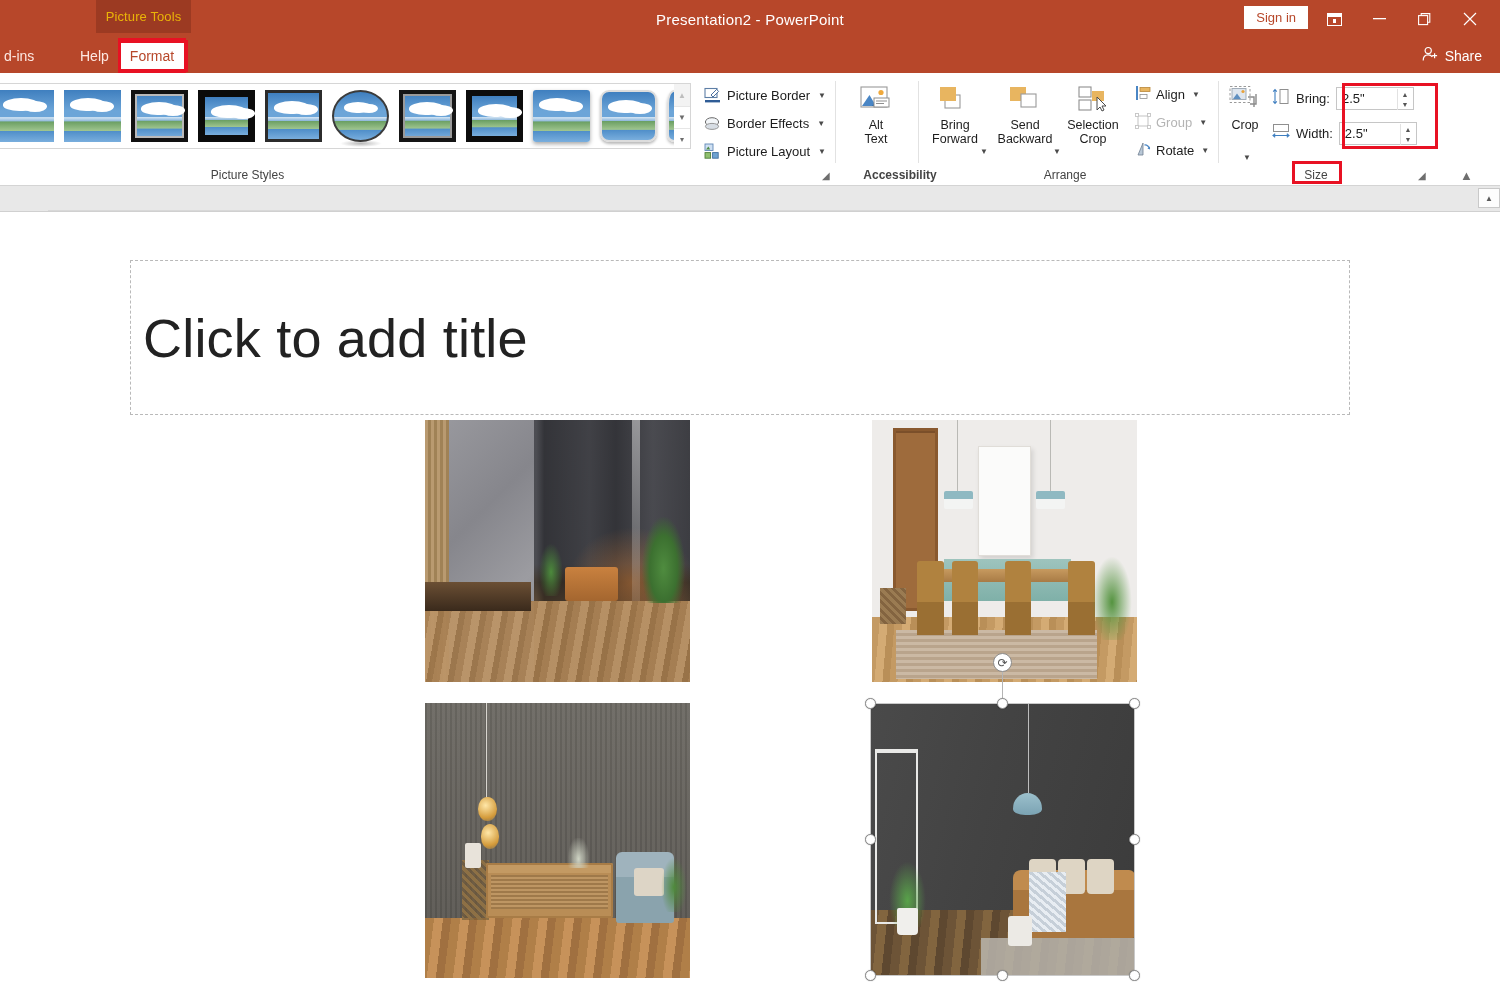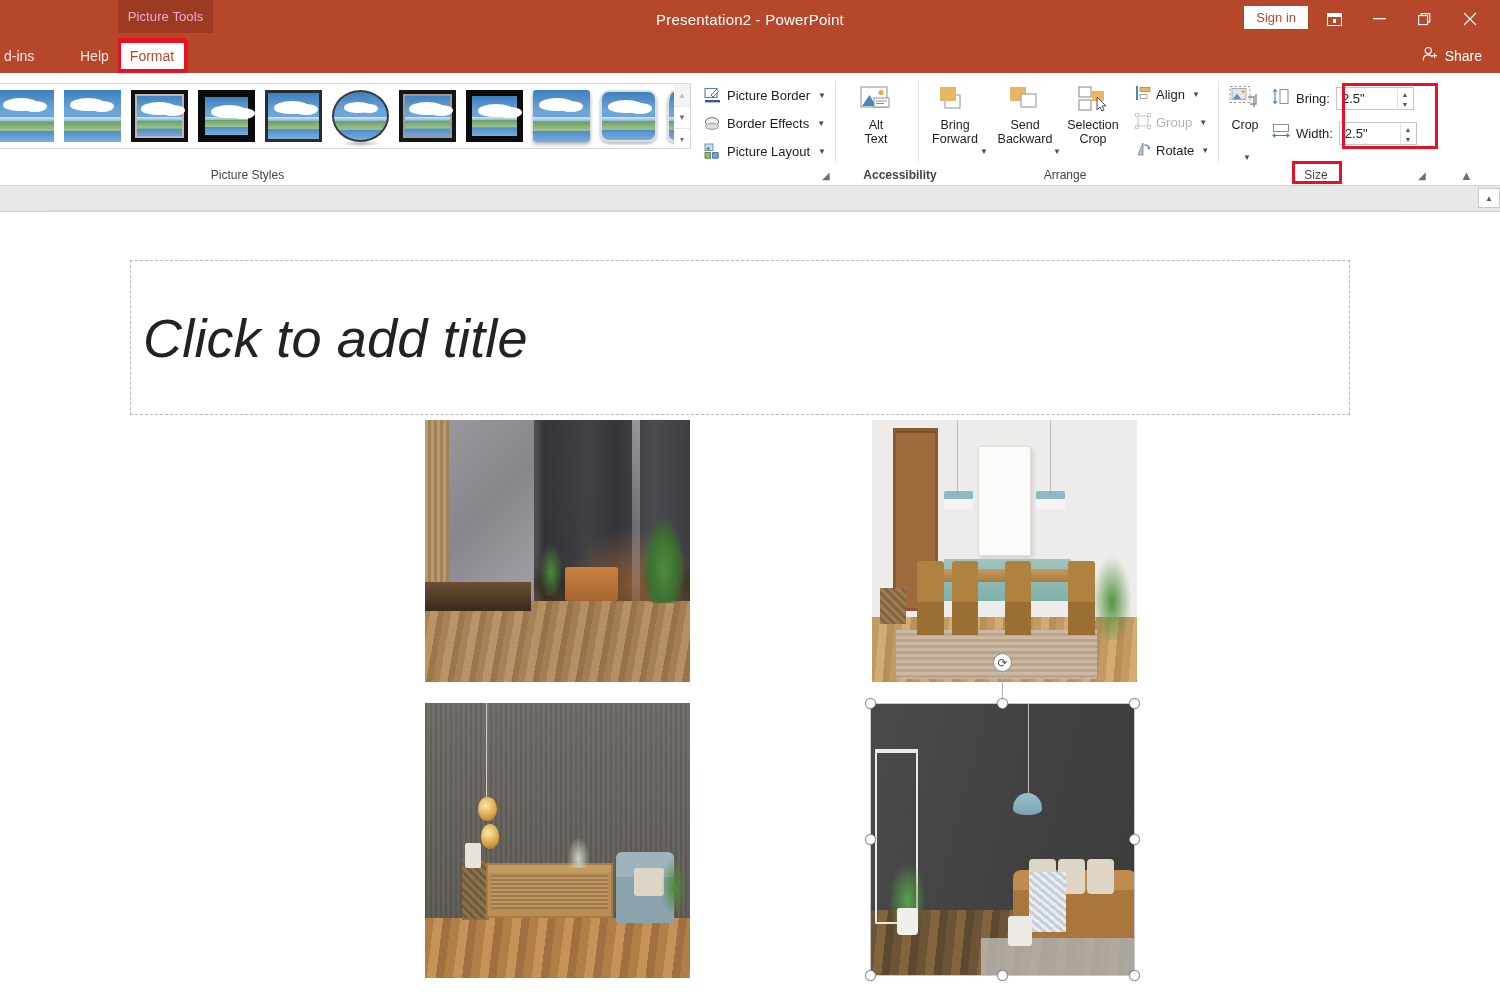--- a/index.html
+++ b/index.html
@@ -10,22 +10,22 @@
     overflow: hidden;
   }
   #app { position: relative; width: 1500px; height: 1000px; }
 
   
   .titlebar {
     position: absolute; left: 0; top: 0; width: 1500px; height: 38px;
     background: #b7472a;
   }
   .ctx-tab-label {
-    position: absolute; left: 118px; top: 0; width: 95px; height: 33px;
-    background: #9c3a22; color: #f9a8d4;
+    position: absolute; left: 96px; top: 0; width: 95px; height: 33px;
+    background: #9c3a22; color: #eab308;
     font-size: 13px; display: flex; align-items: center; justify-content: center;
     letter-spacing: .1px;
   }
   .app-title {
     position: absolute; left: 0; top: 0; width: 1500px; height: 38px;
     display: flex; align-items: center; justify-content: center;
     color: #ffffff; font-size: 15px; letter-spacing: .2px;
     pointer-events: none;
   }
   .signin-btn {
@@ -202,21 +202,21 @@
   }
 
   
   .canvas {
     position: absolute; left: 0; top: 212px; width: 1500px; height: 788px;
     background: #ffffff;
   }
   .title-ph {
     position: absolute; left: 130px; top: 48px; width: 1220px; height: 155px;
     border: 1px dashed #b9b9b9;
-    display: flex; align-items: center; font-style: italic;
+    display: flex; align-items: center;
   }
   .title-ph .txt {
     font-size: 54px; color: #222; padding-left: 12px; font-weight: 300;
     letter-spacing: .2px;
   }
 
   .pic-obj { position: absolute; overflow: hidden; }
 
   
   .ph1 {

